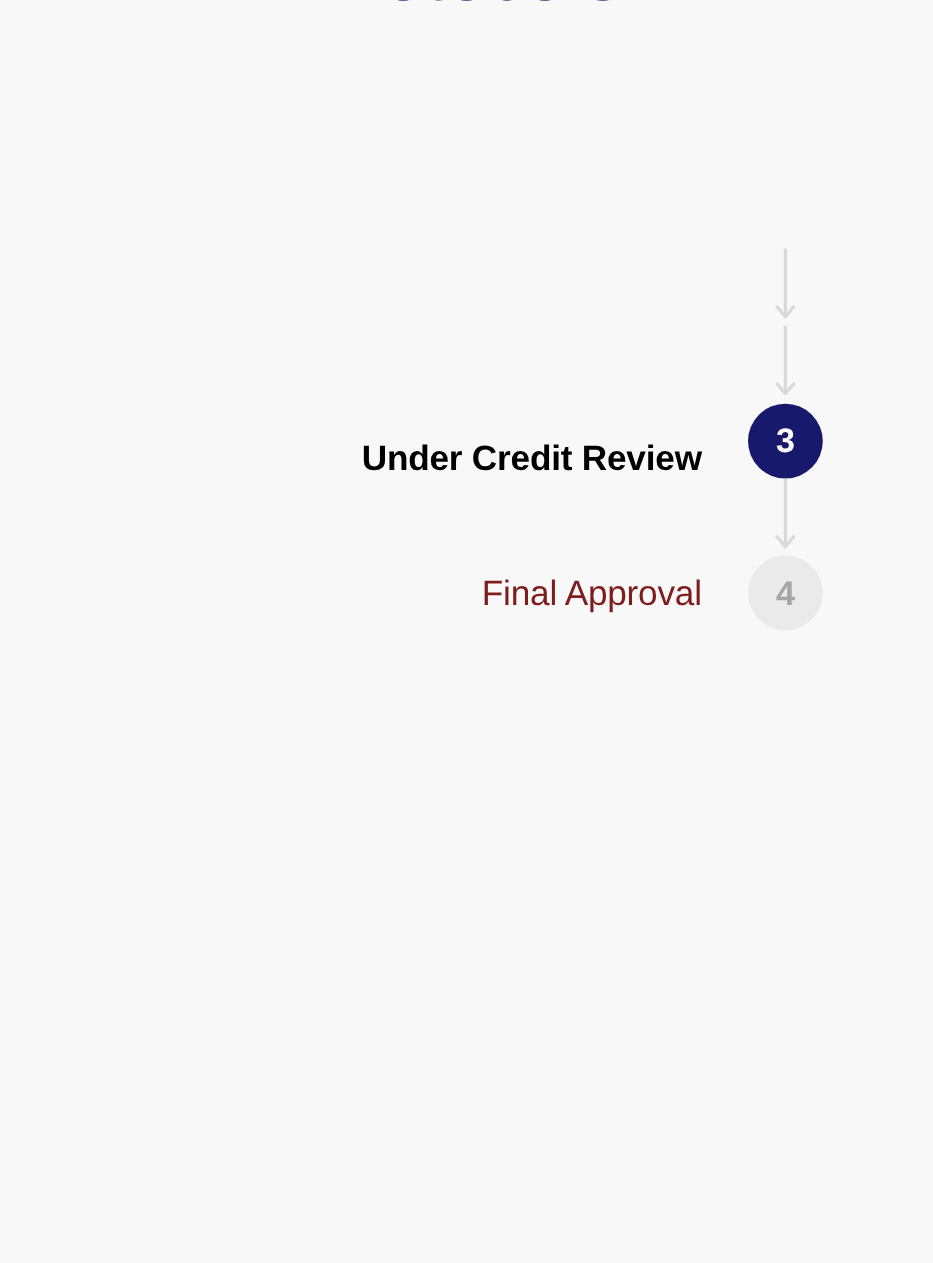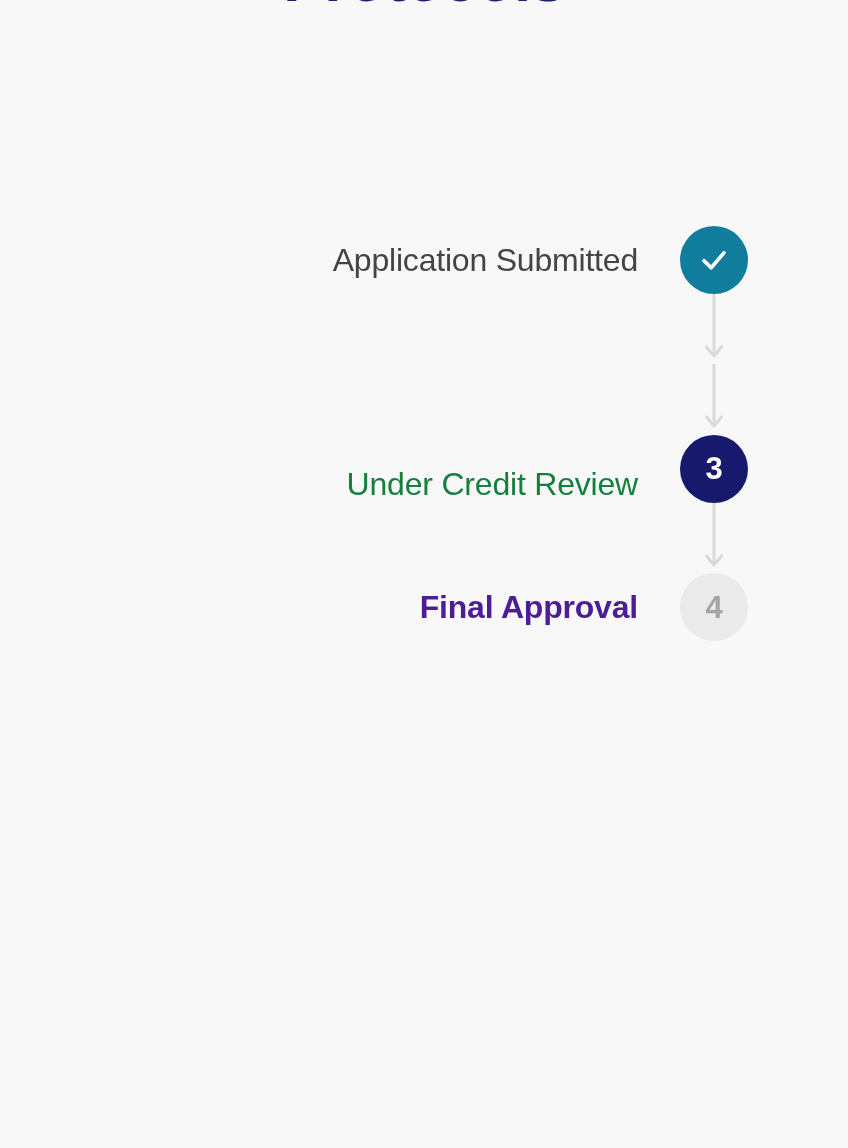--- a/index.html
+++ b/index.html
@@ -83,26 +83,26 @@
     font-size: 31px;
     font-weight: 700;
     line-height: 1;
   }
 
   
   .step-row.complete .step-label { color: #444444; font-weight: 500; }
   .step-row.complete .step-circle { background: #117d9d; }
 
   
-  .step-row.active .step-label { color: #15803d; font-weight: 400; margin-top: 32px; }
+  .step-row.active .step-label { color: #000000; font-weight: 700; margin-top: 32px; }
   .step-row.active .step-circle { background: #171a6c; }
   .step-row.active .step-num { color: #ffffff; }
 
   
-  .step-row.pending .step-label { color: #4c1d95; font-weight: 700; }
+  .step-row.pending .step-label { color: #7f1d1d; font-weight: 400; }
   .step-row.pending .step-circle { background: #eaeaea; }
   .step-row.pending .step-num { color: #a5a5a5; }
 
   .check-icon { display: block; }
 
   
   .connector {
     width: 100%;
     display: flex;
     justify-content: flex-end;
@@ -117,28 +117,20 @@
 </style>
 </head>
 <body>
 
 <div class="page-title-clip">
   <div class="page-title">Protocols</div>
 </div>
 
 <div class="stepper">
 
-  <div class="step-row complete">
-    <span class="step-label">Application Submitted</span>
-    <span class="step-circle">
-      <svg class="check-icon" width="34" height="34" viewBox="0 0 24 24">
-        <path d="M5 12.5 L10 17.5 L19 7" fill="none" stroke="#ffffff" stroke-width="2.6" stroke-linecap="round" stroke-linejoin="round"></path>
-      </svg>
-    </span>
-  </div>
 
   <div class="connector">
     <div class="connector-inner">
       <svg width="22" height="70" viewBox="0 0 22 70">
         <line x1="11" y1="0" x2="11" y2="60" stroke="#d9d9d9" stroke-width="3"></line>
         <path d="M3.5 53 L11 62 L18.5 53" fill="none" stroke="#d9d9d9" stroke-width="3" stroke-linecap="round" stroke-linejoin="round"></path>
       </svg>
     </div>
   </div>
 

